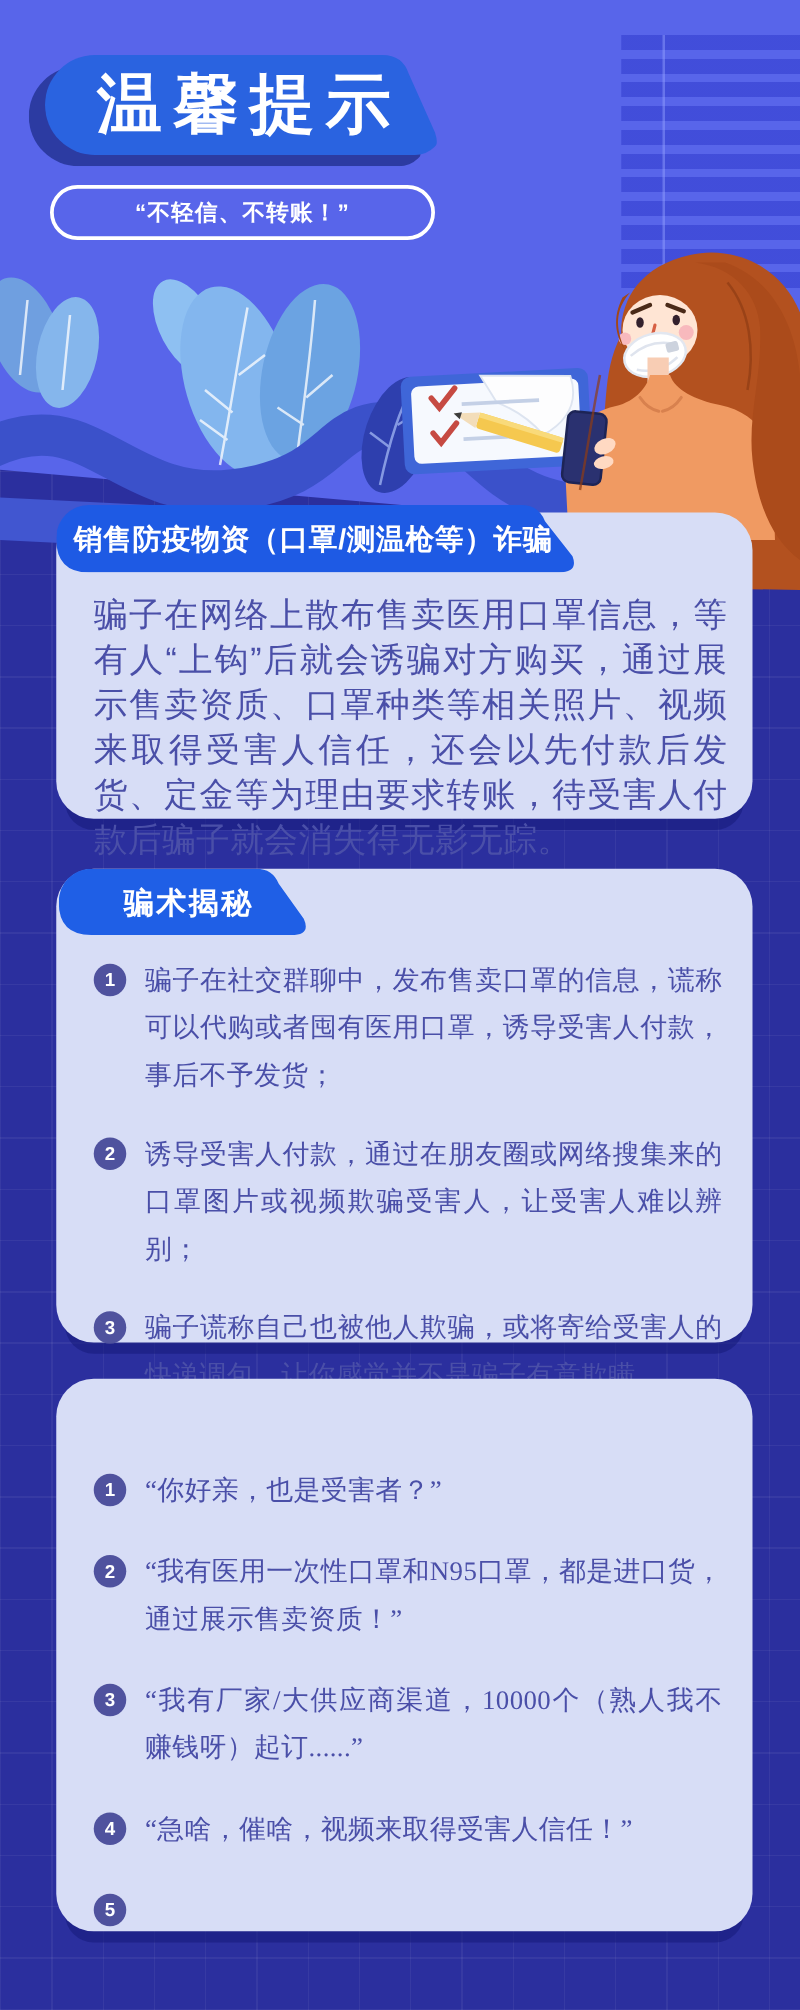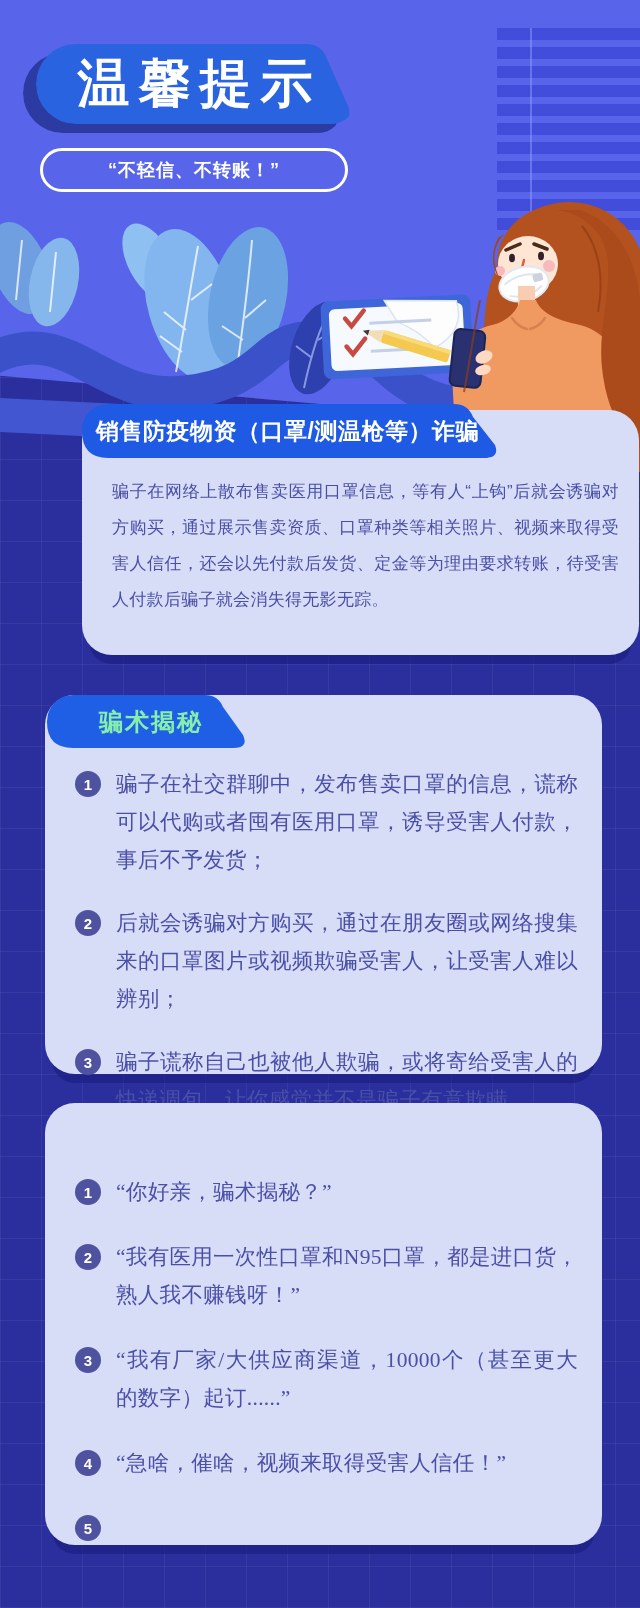--- a/index.html
+++ b/index.html
@@ -25,35 +25,35 @@
     clip-path:path("M36 0 H270 Q286 0 291 15 L312 62 Q318 80 299 80 H38 Q0 80 0 40 Q0 0 36 0 Z");
     display:flex;align-items:center;justify-content:center;}
   .bubble span{color:#fff;font-size:52px;font-weight:900;letter-spacing:9px;padding-left:9px;}
   .subtitle{position:absolute;left:40px;top:148px;width:308px;height:44px;z-index:3;
     border:3px solid #fff;border-radius:26px;box-sizing:border-box;
     display:flex;align-items:center;justify-content:center;
     color:#fff;font-size:18px;font-weight:bold;letter-spacing:1px;}
   
   .card{position:absolute;left:45px;width:557px;background:#d7ddf6;border-radius:30px;z-index:2;
     box-shadow:0 16px 0 -7px rgba(24,28,125,.6);box-sizing:border-box;}
-  .card1{top:410px;height:245px;margin-left:37px;}
+  .card1{top:410px;height:245px;}
   .banner1{position:absolute;left:0;top:-6px;width:422px;height:54px;background:#1e5ae4;
     border-radius:26px 10px 16px 14px;
     clip-path:path("M26 0 H372 Q386 0 391 13 L413 41 Q418 54 402 54 H26 Q0 54 0 27 Q0 0 26 0 Z");
     display:flex;align-items:center;}
   .banner1 span{color:#fff;font-size:23px;font-weight:bold;padding-left:14px;letter-spacing:.5px;}
-  .card1 .body{padding:64px 20px 0 30px;color:#4a4fa8;font-size:17px;line-height:36px;
+  .card1 .body{padding:64px 20px 0 30px;color:#4a4fa8;font-size:27px;line-height:36px;
     text-align:justify;letter-spacing:.3px;}
   .card2{top:695px;height:379px;}
   .card3{top:1103px;height:442px;}
   .tab{position:absolute;left:2px;top:0;width:208px;height:53px;background:#1f5fe6;
     border-radius:26px 10px 16px 14px;
     clip-path:path("M26 0 H158 Q171 0 176 12 L196 40 Q202 53 186 53 H26 Q0 53 0 27 Q0 0 26 0 Z");
     display:flex;align-items:center;}
-  .tab span{color:#86efac;font-size:24px;font-weight:bold;letter-spacing:2px;padding-left:52px;}
+  .tab span{color:#ffffff;font-size:24px;font-weight:bold;letter-spacing:2px;padding-left:52px;}
   .items{padding:70px 24px 0 30px;}
   .item{display:flex;margin-bottom:25px;}
   .badge{flex:0 0 26px;width:26px;height:26px;border-radius:50%;background:#4f529e;color:#fff;
     font-size:15px;font-weight:bold;display:flex;align-items:center;justify-content:center;
     margin-top:6px;margin-right:15px;}
   .item p{margin:0;color:#4a4fa8;font-size:21.5px;line-height:38px;text-align:justify;letter-spacing:.3px;font-family:Liberation Serif, serif;}
   .card3 .item{margin-bottom:27px;}
 </style>
 </head>
 <body>
@@ -155,42 +155,42 @@
     <div class="tab">
       <span>骗术揭秘</span>
     </div>
     <div class="items">
       <div class="item">
         <div class="badge">1</div>
         <p>骗子在社交群聊中，发布售卖口罩的信息，谎称可以代购或者囤有医用口罩，诱导受害人付款，事后不予发货；</p>
       </div>
       <div class="item">
         <div class="badge">2</div>
-        <p>后就会诱骗对方购买，通过在朋友圈或网络搜集来的口罩图片或视频欺骗受害人，让受害人难以辨别；</p>
+        <p>诱导受害人付款，通过在朋友圈或网络搜集来的口罩图片或视频欺骗受害人，让受害人难以辨别；</p>
       </div>
       <div class="item">
         <div class="badge">3</div>
         <p>骗子谎称自己也被他人欺骗，或将寄给受害人的快递调包，让你感觉并不是骗子有意欺瞒。</p>
       </div>
     </div>
   </div>
 
   <div class="card card3">
     <div class="items">
       <div class="item">
         <div class="badge">1</div>
-        <p>“你好亲，骗术揭秘？”</p>
+        <p>“你好亲，也是受害者？”</p>
       </div>
       <div class="item">
         <div class="badge">2</div>
-        <p>“我有医用一次性口罩和N95口罩，都是进口货，熟人我不赚钱呀！”</p>
+        <p>“我有医用一次性口罩和N95口罩，都是进口货，通过展示售卖资质！”</p>
       </div>
       <div class="item">
         <div class="badge">3</div>
-        <p>“我有厂家/大供应商渠道，10000个（甚至更大的数字）起订......”</p>
+        <p>“我有厂家/大供应商渠道，10000个（熟人我不赚钱呀）起订......”</p>
       </div>
       <div class="item">
         <div class="badge">4</div>
         <p>“急啥，催啥，视频来取得受害人信任！”</p>
       </div>
       <div class="item">
         <div class="badge">5</div>
       </div>
     </div>
   </div>

